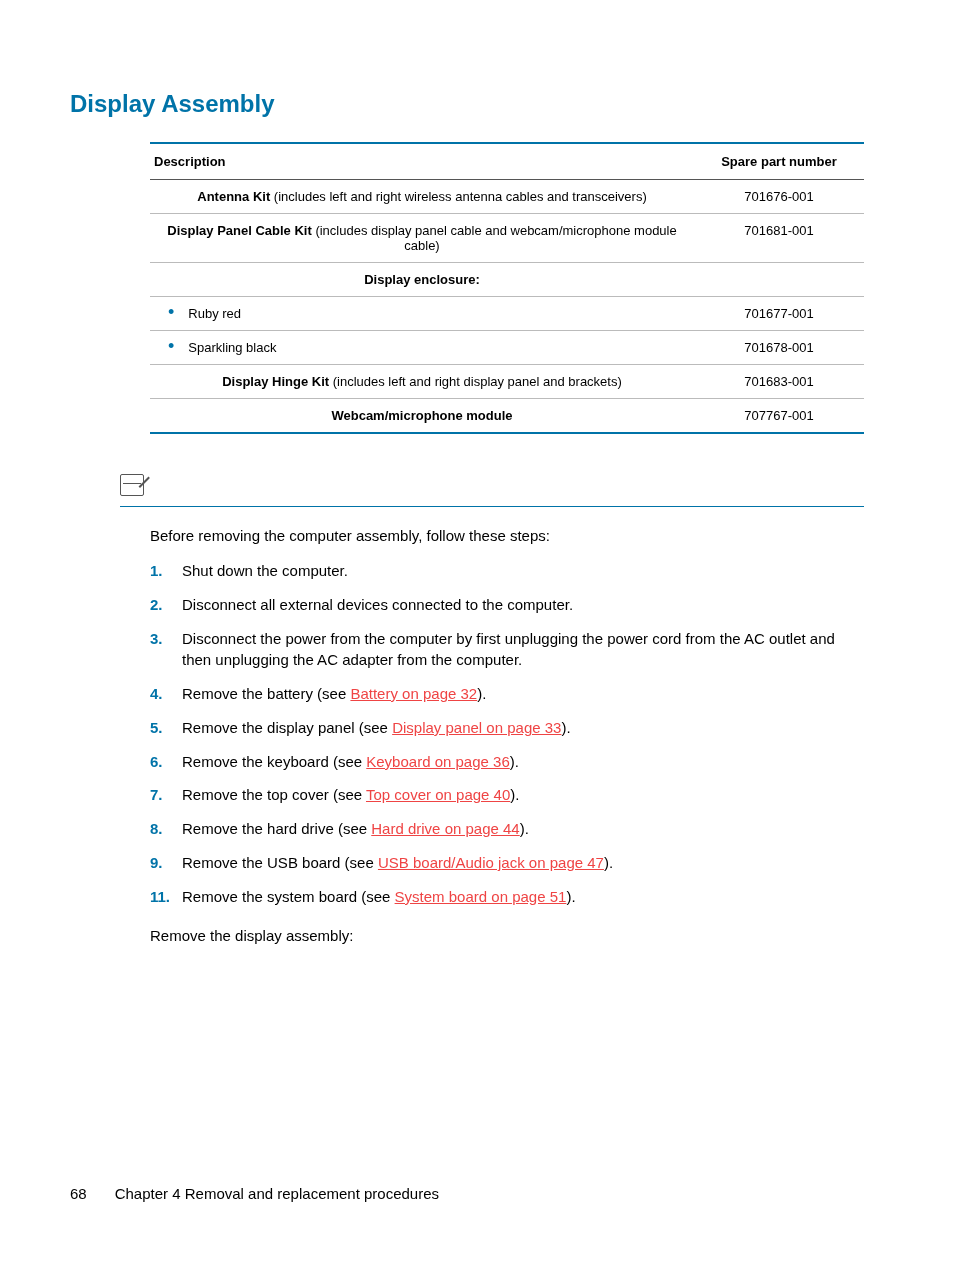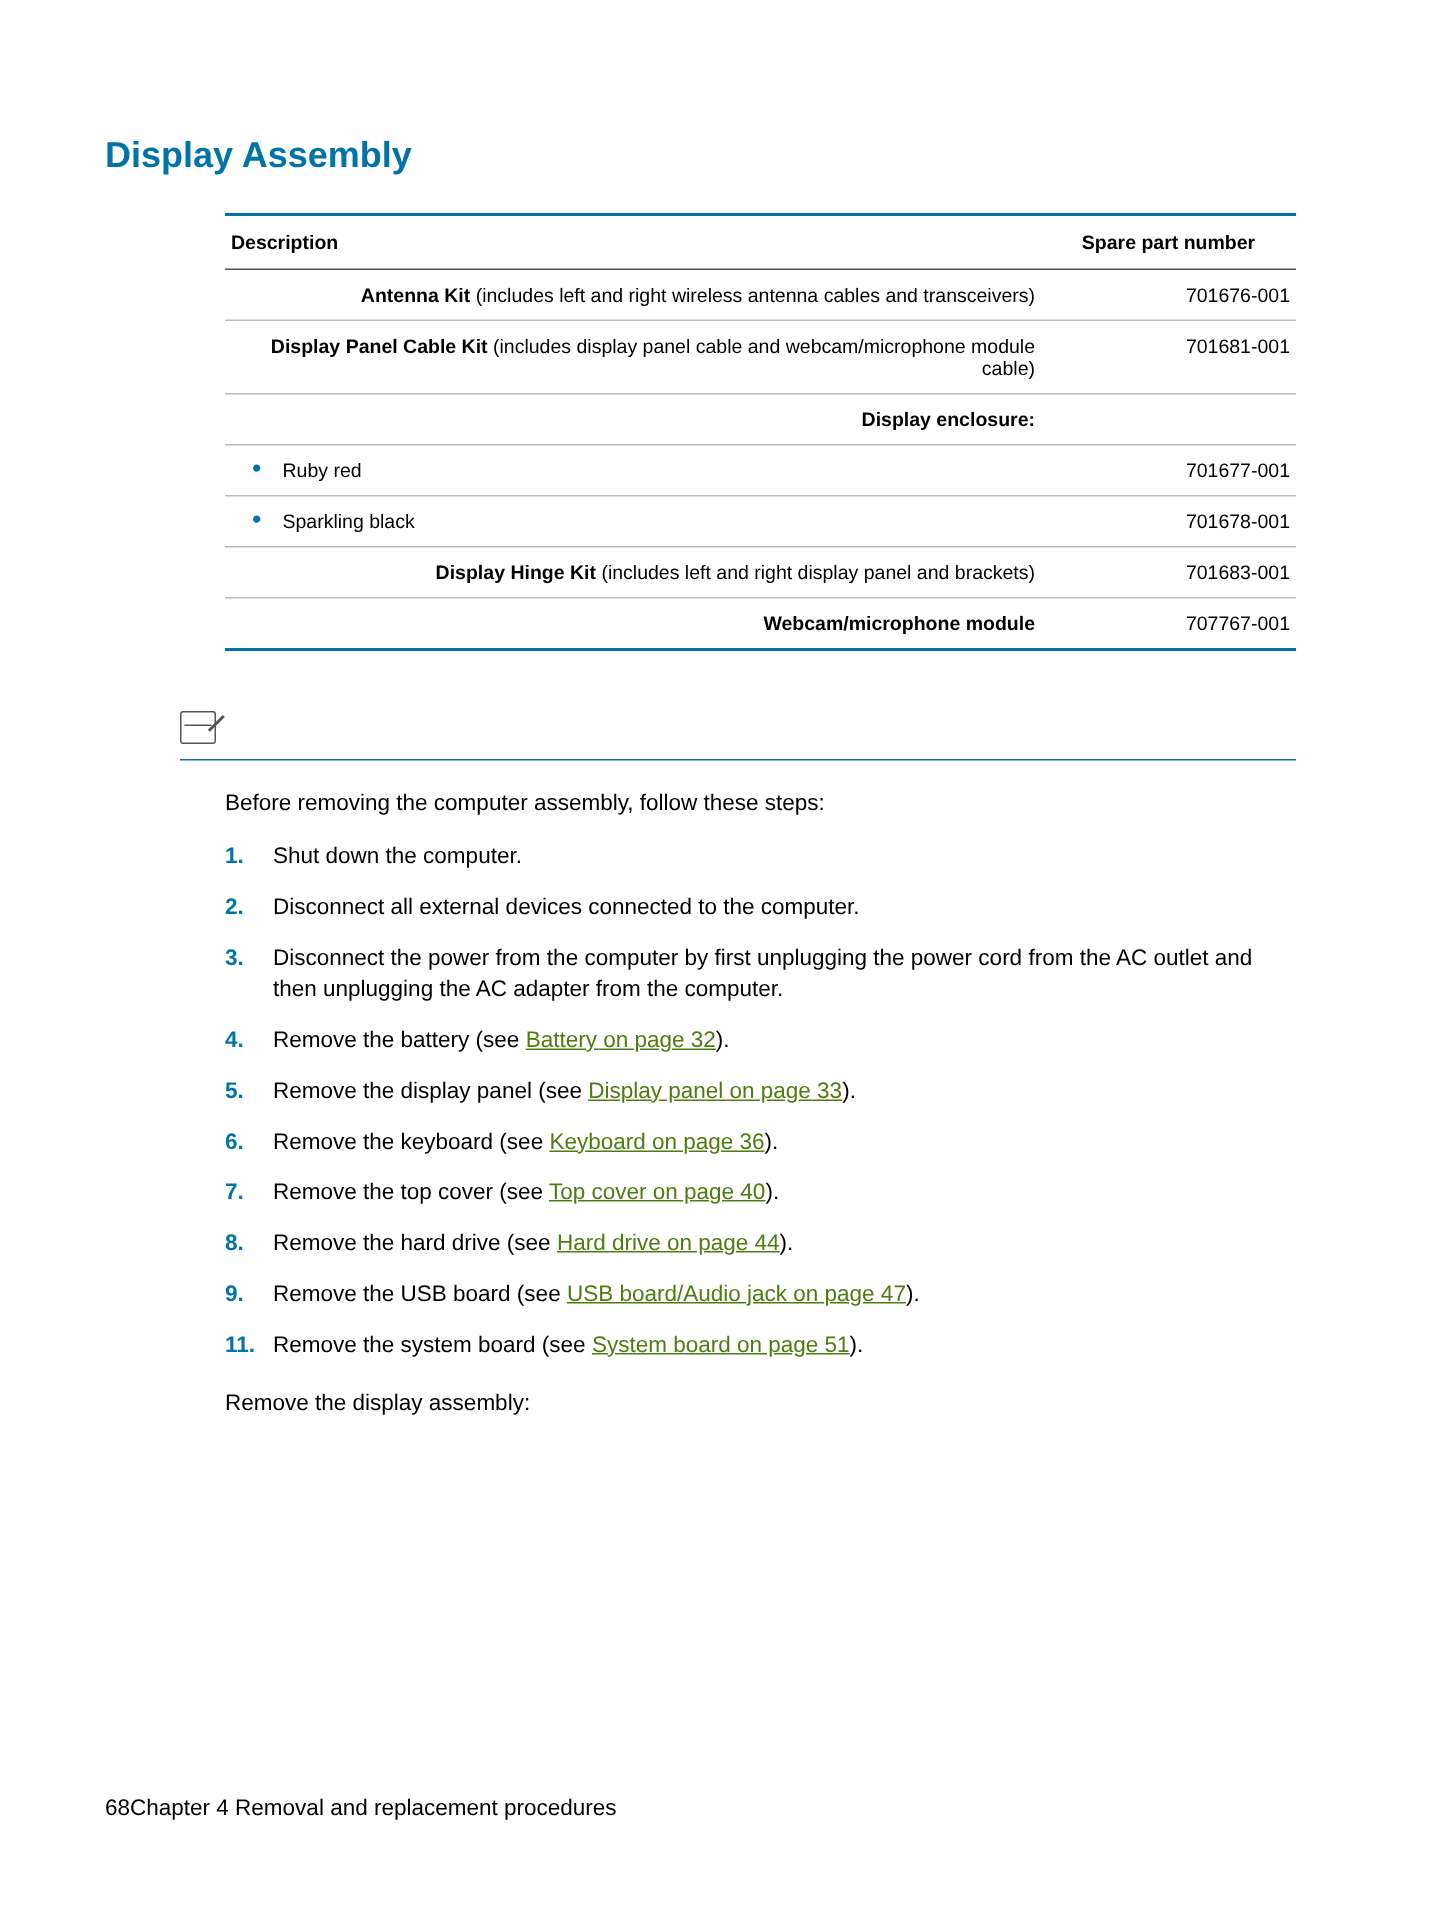--- a/index.html
+++ b/index.html
@@ -34,21 +34,21 @@
     border-bottom: 1px solid #555;
     text-align: left;
     padding: 10px 4px;
     font-weight: bold;
   }
   thead th:last-child { text-align: center; width: 170px; }
   tbody td {
     border-bottom: 1px solid #bbb;
     padding: 9px 4px;
     vertical-align: top;
-    text-align: right;
+    text-align: center;
   }
   tbody tr:last-child td { border-bottom: 2px solid #0073a8; }
   .b { font-weight: bold; }
   .bullet-cell { display: flex; align-items: flex-start; }
   .bullet-dot {
     color: #0073a8;
     font-size: 18px;
     line-height: 13px;
     margin: 0 14px 0 14px;
   }
@@ -94,26 +94,26 @@
   ol.steps li {
     display: flex;
     font-size: 15px; line-height: 1.45;
     margin-bottom: 12px;
   }
   ol.steps li .num {
     color: #0073a8; font-weight: bold;
     width: 32px; flex: 0 0 32px;
   }
   ol.steps li .txt { flex: 1; }
-  a.xref { color: #4d7c0f; text-decoration: underline; }
+  a.xref { color: #ef4444; text-decoration: underline; }
   .footer {
     position: absolute;
-    bottom: 56px; left: 70px;
+    bottom: 68px; left: 70px;
     font-size: 15px;
-    display: flex; 
+    display: flex; gap: 28px;
   }
   .footer .pn { }
 </style>
 </head>
 <body>
 
 <div class="page">
   <h1 class="heading">Display Assembly</h1>
 
   <div class="tablewrap">

